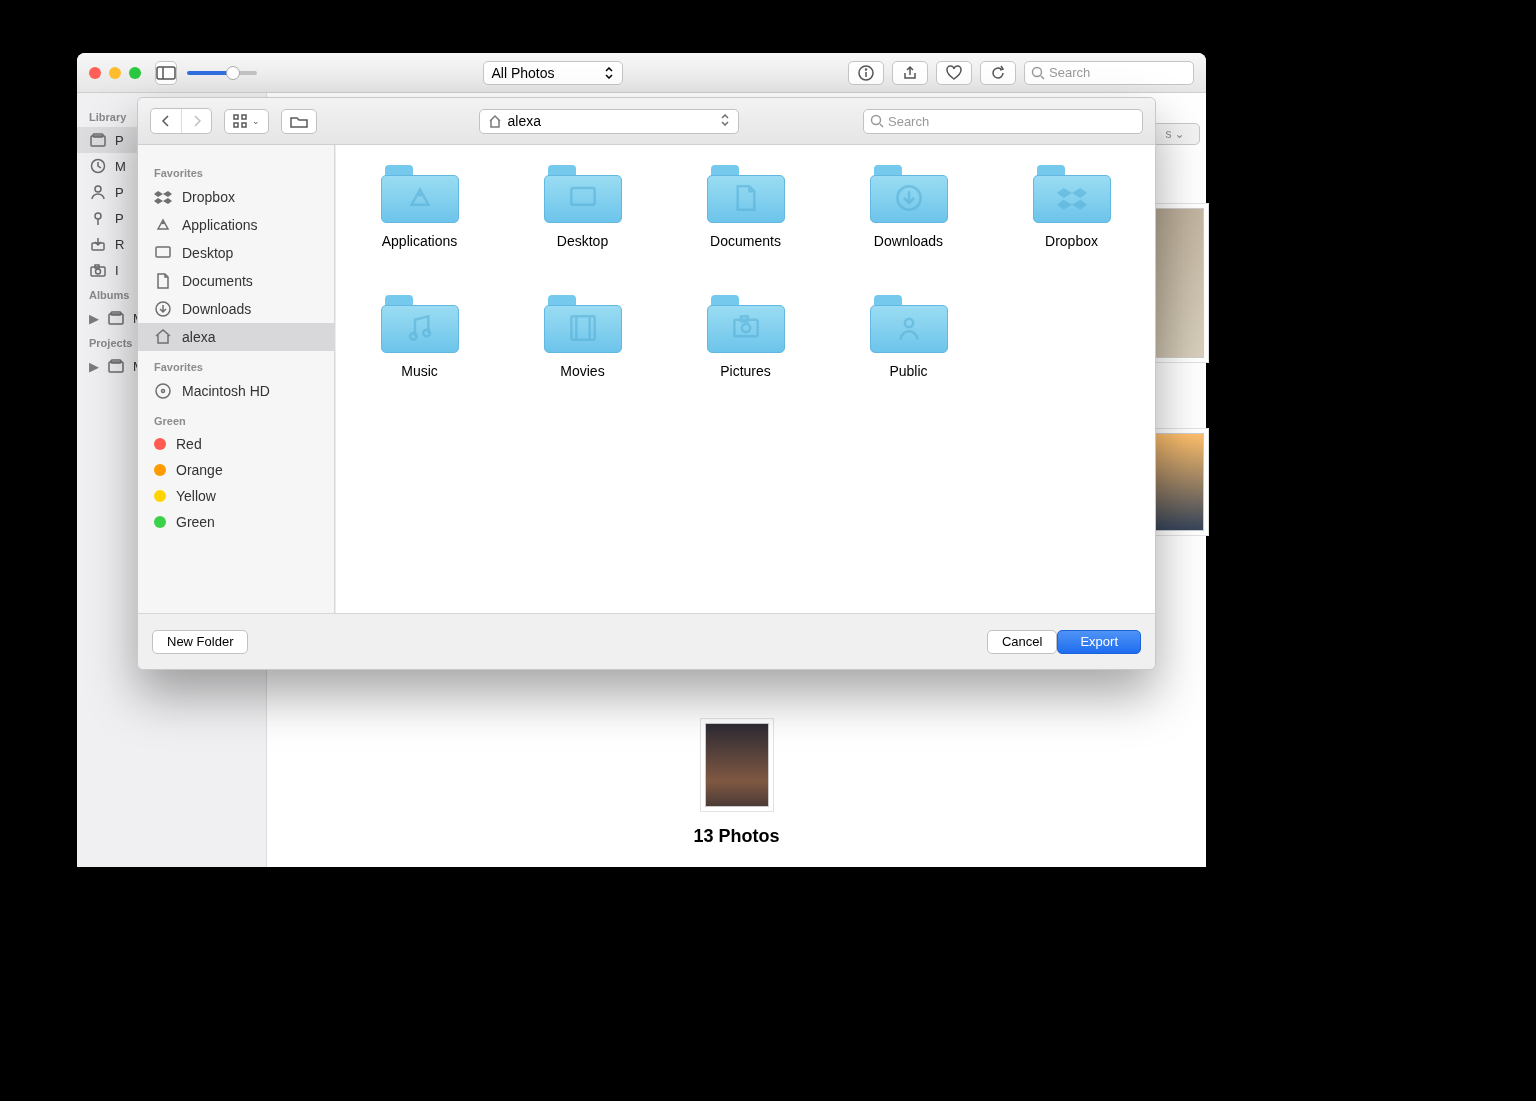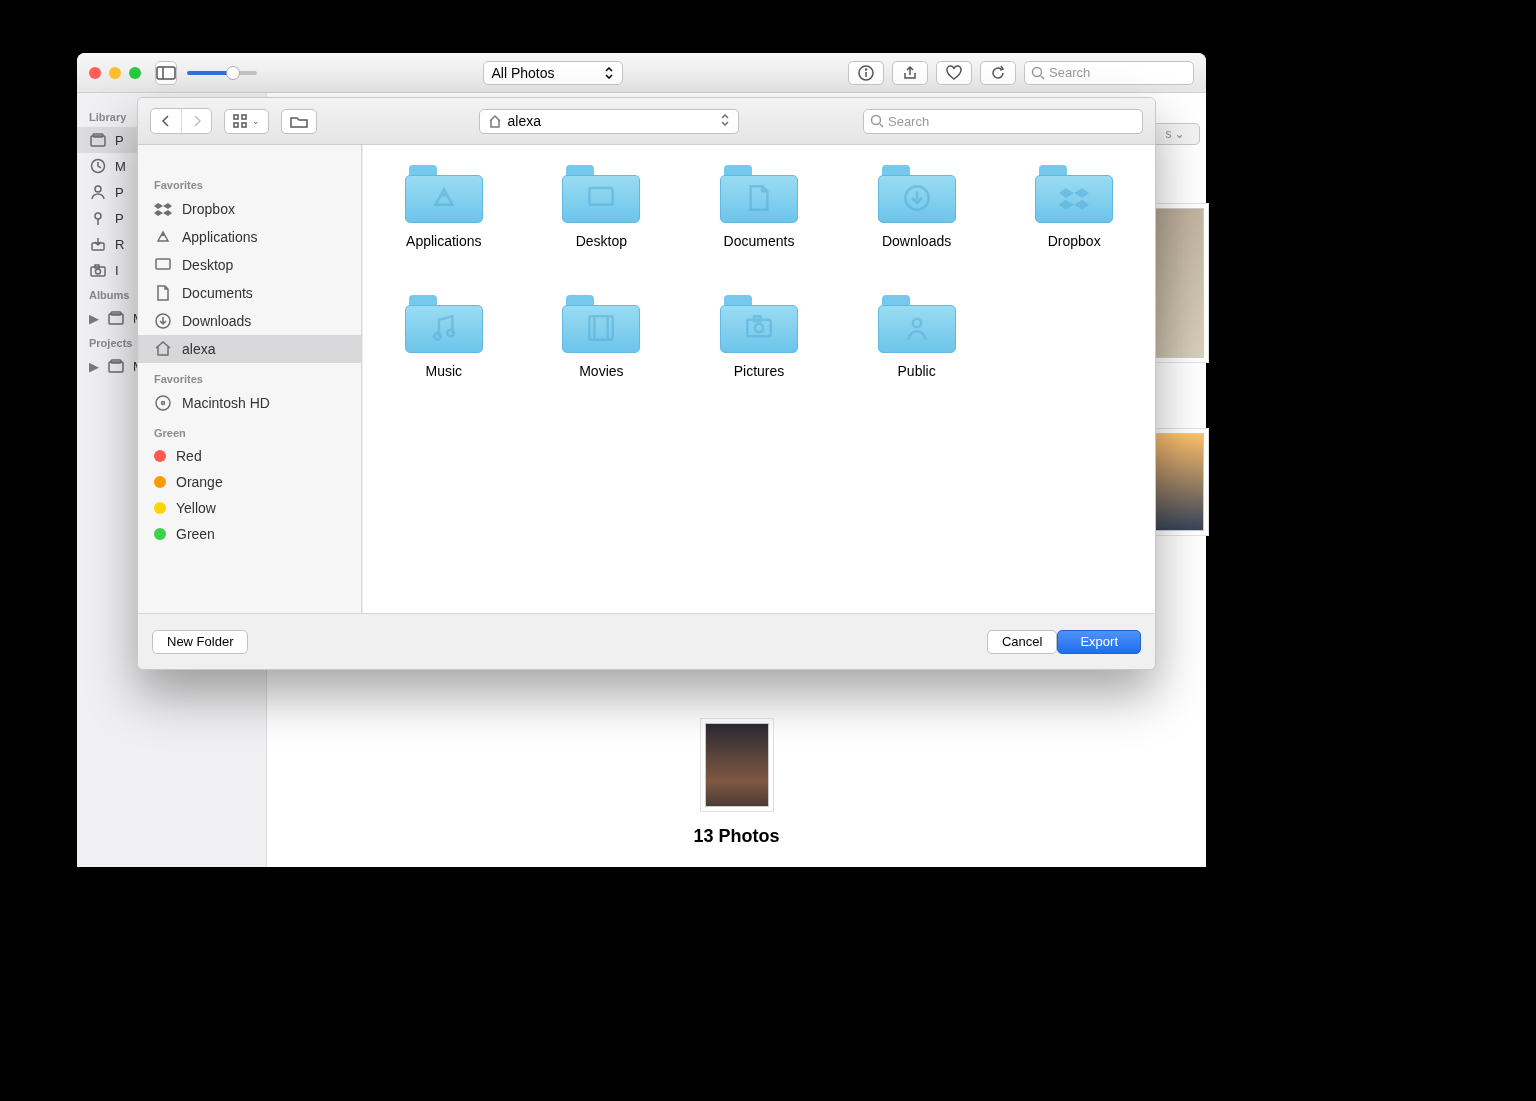--- a/index.html
+++ b/index.html
@@ -41,21 +41,21 @@
   .sheet{position:absolute;left:137px;top:97px;width:1019px;height:573px;background:#f6f6f6;border:1px solid #c8c8ca;border-radius:6px 6px 6px 6px;box-shadow:0 25px 50px rgba(0,0,0,.35)}
   .sheet-toolbar{height:47px;background:linear-gradient(#f3f3f3,#e5e5e5);border-bottom:1px solid #cfcfcf;border-radius:6px 6px 0 0;display:flex;align-items:center;padding:0 12px;gap:12px}
   .segbtn{display:flex;border:1px solid #c2c2c2;border-radius:5px;overflow:hidden;background:#fff}
   .segbtn>div{width:30px;height:24px;display:flex;align-items:center;justify-content:center;color:#5a5a5a}
   .segbtn>div+div{border-left:1px solid #dcdcdc}
   .view-pop{display:flex;align-items:center;gap:2px;border:1px solid #c2c2c2;border-radius:5px;background:#fff;height:25px;padding:0 8px;color:#5a5a5a}
   .sheet-loc{flex:none;margin:0 auto 0 150px;width:260px;height:25px;border:1px solid #c2c2c2;border-radius:5px;background:#fff;display:flex;align-items:center;padding:0 8px;gap:6px;font-size:14px}
   .sheet-search{width:280px;height:25px;border:1px solid #c2c2c2;border-radius:5px;background:#fff;display:flex;align-items:center;padding:0 6px;color:#999;gap:4px;margin-left:auto}
 
   .sheet-body{position:absolute;left:0;right:0;top:47px;bottom:46px;display:flex}
-  .sheet-sidebar{width:224px;background:#f6f6f6;border-right:1px solid #d9d9d9;overflow-y:auto;padding-top:24px;font-size:14px}
+  .sheet-sidebar{width:197px;background:#f6f6f6;border-right:1px solid #d9d9d9;overflow-y:auto;padding-top:12px;font-size:14px}
   .sb-heading{font-size:11px;font-weight:700;color:#8c8c8c;padding:10px 16px 4px}
   .sb-item{display:flex;align-items:center;gap:10px;padding:5px 16px;color:#333}
   .sb-item.sel{background:#d8d8da}
   .sb-icon{width:18px;height:18px;display:flex;align-items:center;justify-content:center;color:#6f6f6f}
   .tag-dot{width:12px;height:12px;border-radius:50%}
 
   .sheet-content{flex:1;background:#fff;border-left:1px solid #ececec;overflow:auto;padding:20px 22px}
   .folder-grid{display:grid;grid-template-columns:repeat(5,1fr);gap:46px 40px}
   .folder-cell{display:flex;flex-direction:column;align-items:center;gap:10px;font-size:14px}
   .folder-icon{width:78px;height:58px;position:relative}

